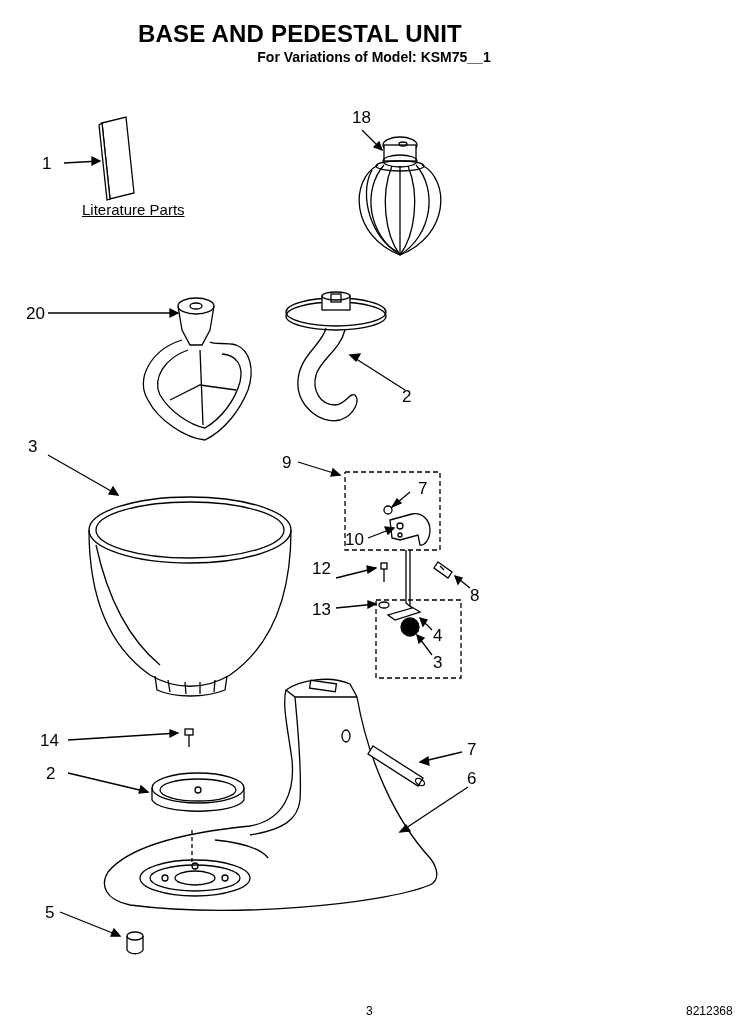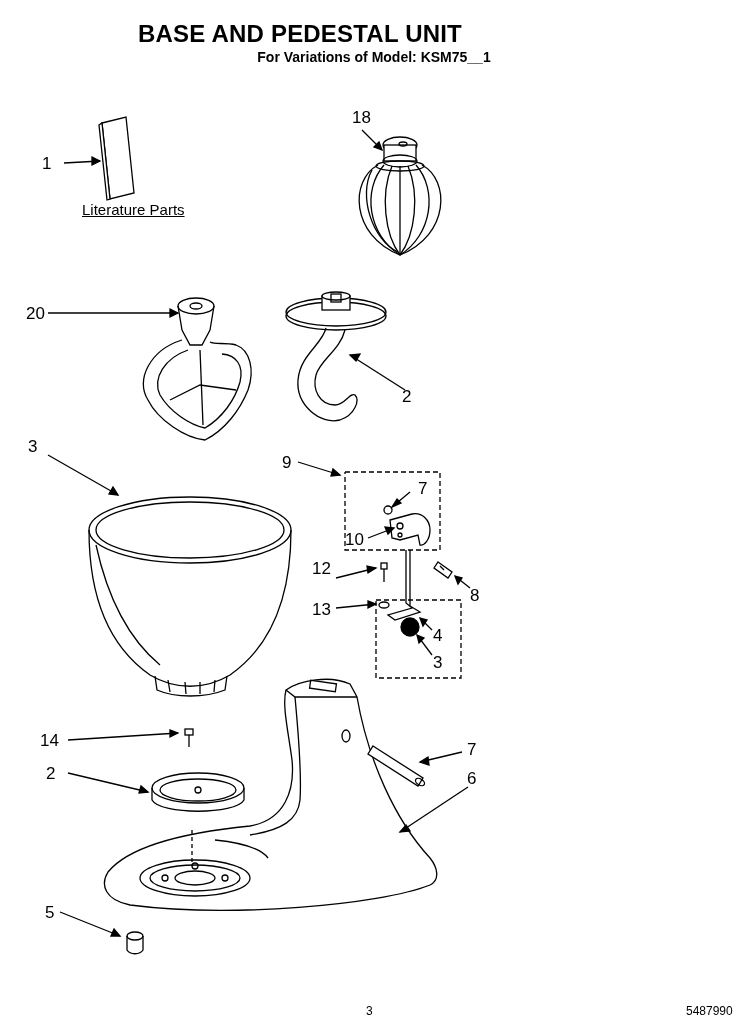--- a/index.html
+++ b/index.html
@@ -187,13 +187,13 @@
 <div class="callout" style="left:312px;top:601px;">13</div>
 <div class="callout" style="left:433px;top:627px;">4</div>
 <div class="callout" style="left:433px;top:654px;">3</div>
 <div class="callout" style="left:40px;top:732px;">14</div>
 <div class="callout" style="left:467px;top:741px;">7</div>
 <div class="callout" style="left:46px;top:765px;">2</div>
 <div class="callout" style="left:467px;top:770px;">6</div>
 <div class="callout" style="left:45px;top:904px;">5</div>
 
 <div class="footer-page">3</div>
-<div class="footer-code">5487990</div>
+<div class="footer-code">8212368</div>
 
 </body></html>

